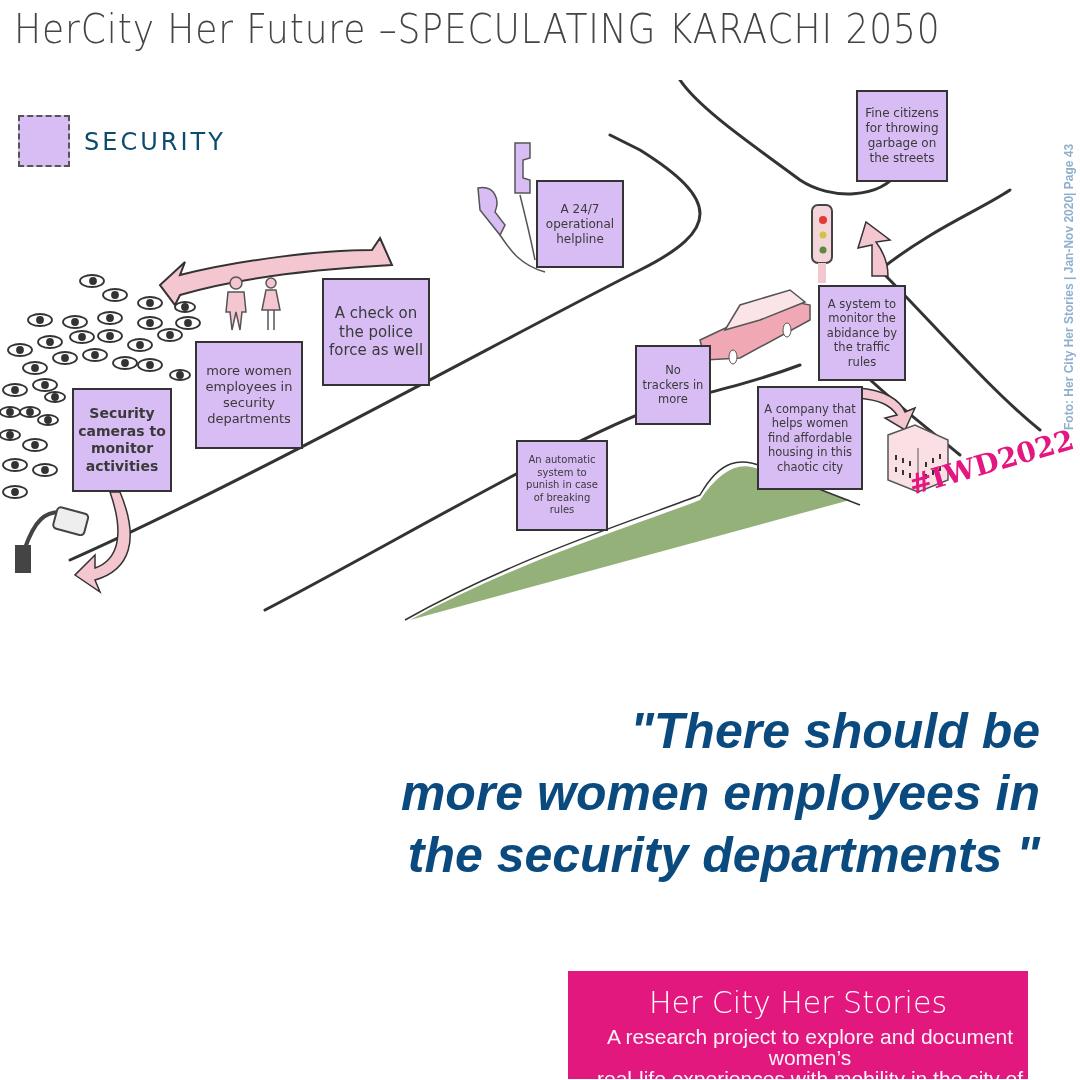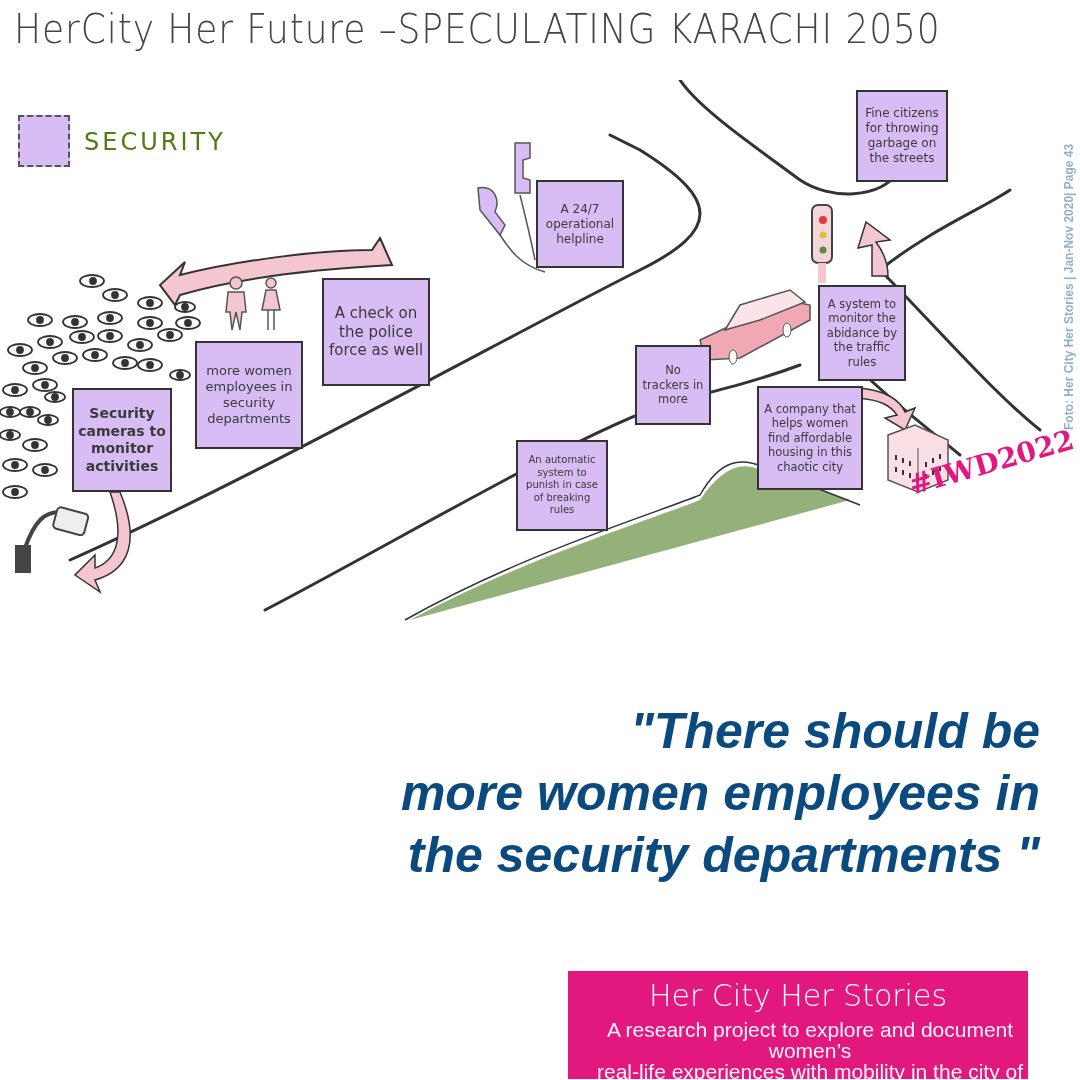--- a/index.html
+++ b/index.html
@@ -4,36 +4,36 @@
 <style>
   html, body { margin:0; padding:0; }
   body { width:1080px; height:1080px; background:#ffffff; position:relative; overflow:hidden;
          font-family:"Liberation Sans", sans-serif; color:#333; }
   .title { position:absolute; left:14px; top:6px; font-family:"DejaVu Sans", sans-serif;
            font-size:40px; color:#444; letter-spacing:1px; transform:scaleX(0.9); transform-origin:left top;
            font-weight:300; white-space:nowrap; }
   .legend-swatch { position:absolute; left:18px; top:115px; width:52px; height:52px; background:#d8bdf5;
                    border:2px dashed #555; box-sizing:border-box; }
   .legend-label { position:absolute; left:84px; top:128px; font-family:"DejaVu Sans", sans-serif;
-                  font-size:24px; color:#4d7c0f; letter-spacing:3px; }
+                  font-size:24px; color:#0c4a6e; letter-spacing:3px; }
   .scene { position:absolute; left:0; top:80px; width:1080px; height:580px; }
   .note { position:absolute; background:#d8bdf5; border:2px solid #333; box-sizing:border-box;
           display:flex; align-items:center; justify-content:center; text-align:center;
           color:#3a3a3a; font-family:"DejaVu Sans", sans-serif; line-height:1.25; padding:4px; }
   .photo-credit { position:absolute; left:1062px; top:430px; transform:rotate(-90deg); transform-origin:left top;
                   font-size:12px; font-weight:bold; color:#8fb0cc; white-space:nowrap; }
   .hashtag { position:absolute; left:905px; top:470px; transform:rotate(-16deg); transform-origin:left top;
              font-family:"DejaVu Serif", serif; font-weight:bold; font-size:28px; color:#e3177f; }
   .quote { position:absolute; right:40px; top:700px; width:760px; text-align:right;
            font-family:"Liberation Sans", sans-serif; font-weight:bold; font-style:italic;
            font-size:50px; line-height:62px; color:#0b4a7e; }
   .quote span { display:block; }
   .footer { position:absolute; left:568px; top:971px; width:460px; height:108px; background:#e3187f;
             color:#fff; text-align:center; }
-  .footer-title { font-family:"DejaVu Sans", sans-serif; font-weight:200; font-size:30px; margin-top:7px; }
+  .footer-title { font-family:"DejaVu Sans", sans-serif; font-weight:200; font-size:30px; margin-top:14px; }
   .footer-sub { font-size:21px; line-height:21px; margin-top:6px; opacity:0.95;padding-left:24px; }
 </style>
 </head>
 <body>
 
 <div class="title">HerCity Her Future –SPECULATING KARACHI 2050</div>
 
 <div class="legend-swatch"></div>
 <div class="legend-label">SECURITY</div>
 

